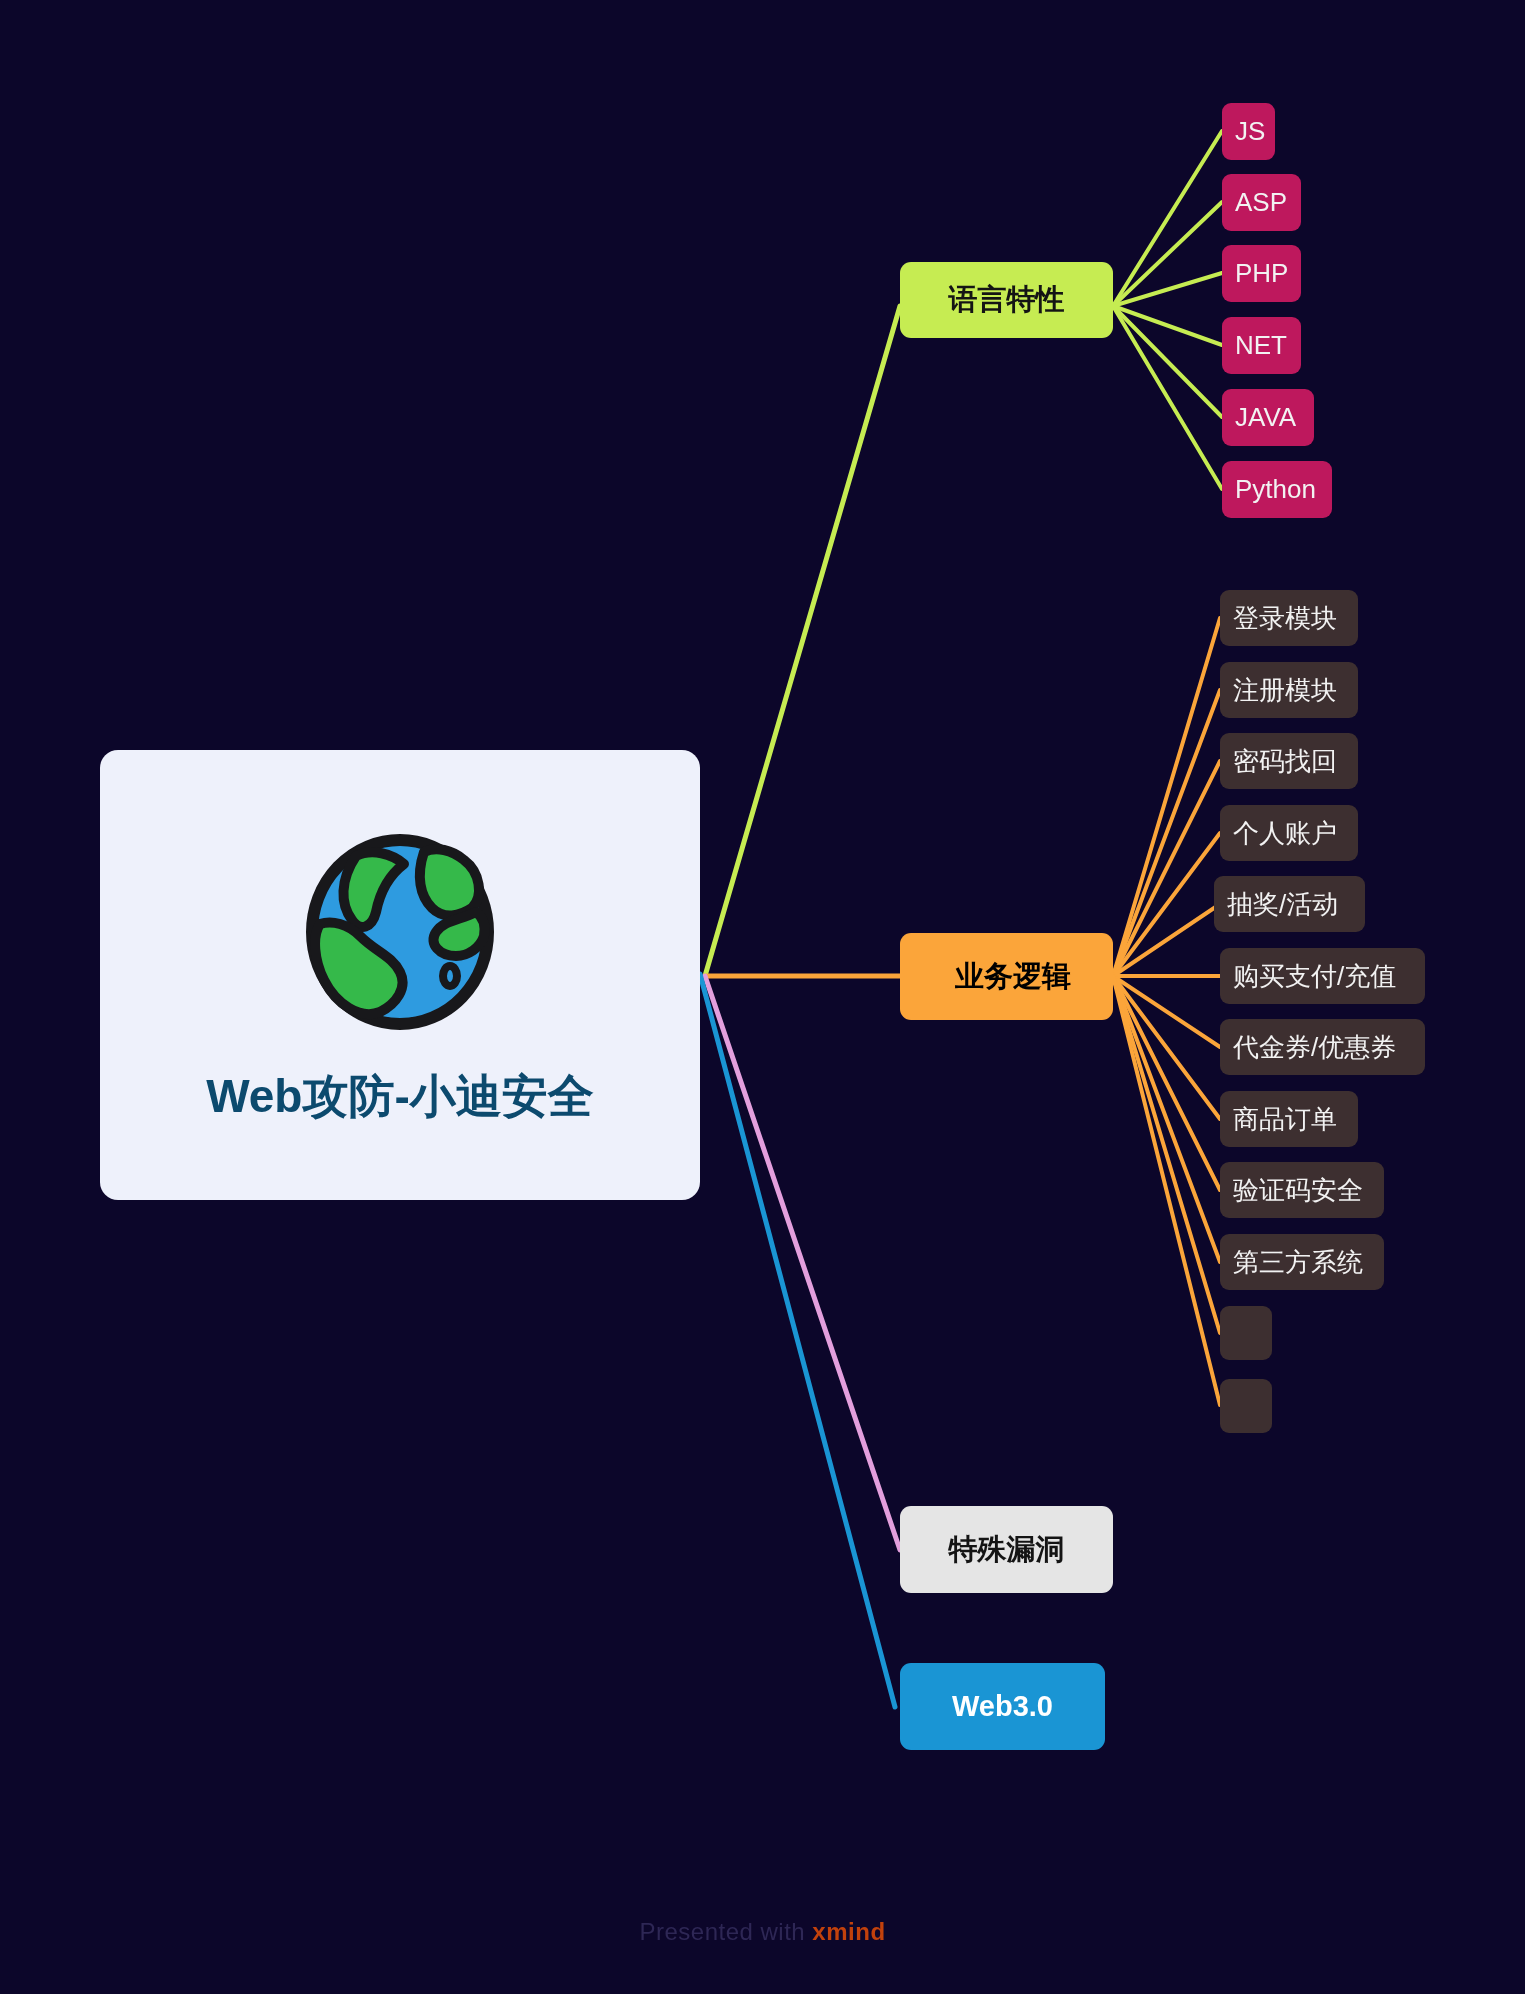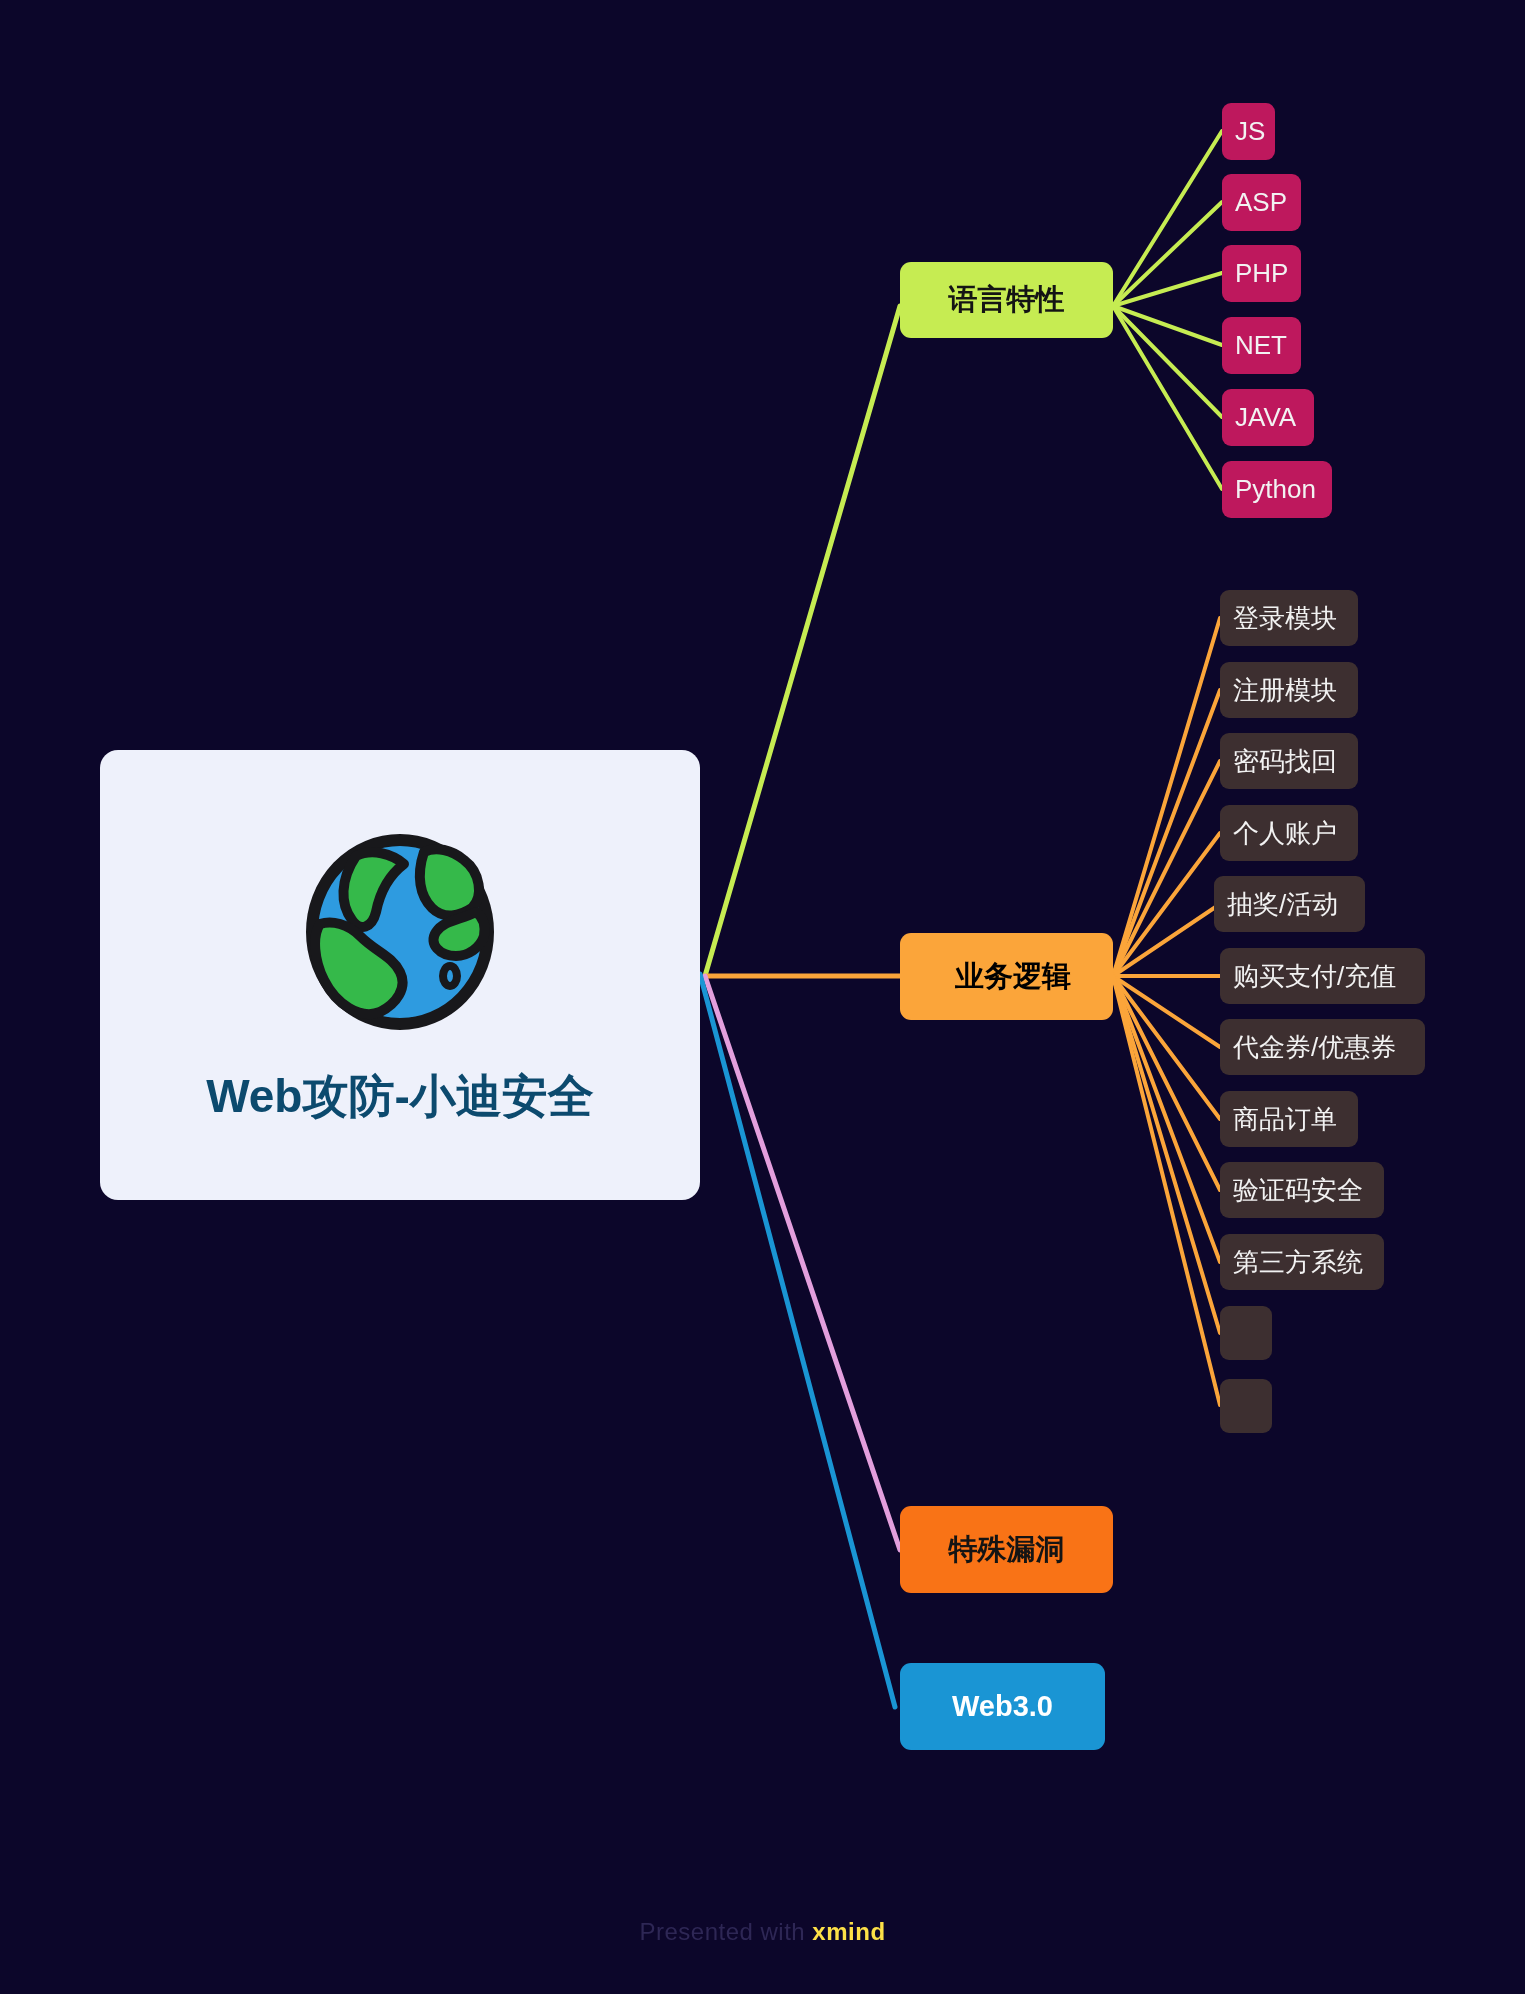--- a/index.html
+++ b/index.html
@@ -63,21 +63,21 @@
     align-items: center;
     justify-content: center;
     font-size: 29px;
     font-weight: 700;
     white-space: nowrap;
     box-sizing: border-box;
     z-index: 4;
   }
   .branch-lang   { background: #c6ec52; color: #141414; }
   .branch-biz    { background: #fba53a; color: #000000; padding-left: 13px; }
-  .branch-vuln   { background: #f97316; color: #141414; }
+  .branch-vuln   { background: #e5e5e5; color: #141414; }
   .branch-web3   { background: #1a95d4; color: #ffffff; }
 
   
   .leaf {
     position: absolute;
     border-radius: 9px;
     display: flex;
     align-items: center;
     padding: 0 13px;
     font-size: 26px;
@@ -95,21 +95,21 @@
     position: absolute;
     left: 0;
     top: 1918px;
     width: 1525px;
     text-align: center;
     font-size: 24px;
     color: #2e2755;
     letter-spacing: 0.5px;
     z-index: 3;
   }
-  #footer .brand { font-weight: 700; color: #fde047; }
+  #footer .brand { font-weight: 700; color: #c2410c; }
 </style>
 </head>
 <body>
 
 <div id="canvas">
 
   <svg id="edges" viewBox="0 0 1525 1994" xmlns="http://www.w3.org/2000/svg">
 
     <path d="M 705 976 L 900 306" stroke="#c6ec52" stroke-width="5" fill="none" stroke-linecap="round"></path>
 

